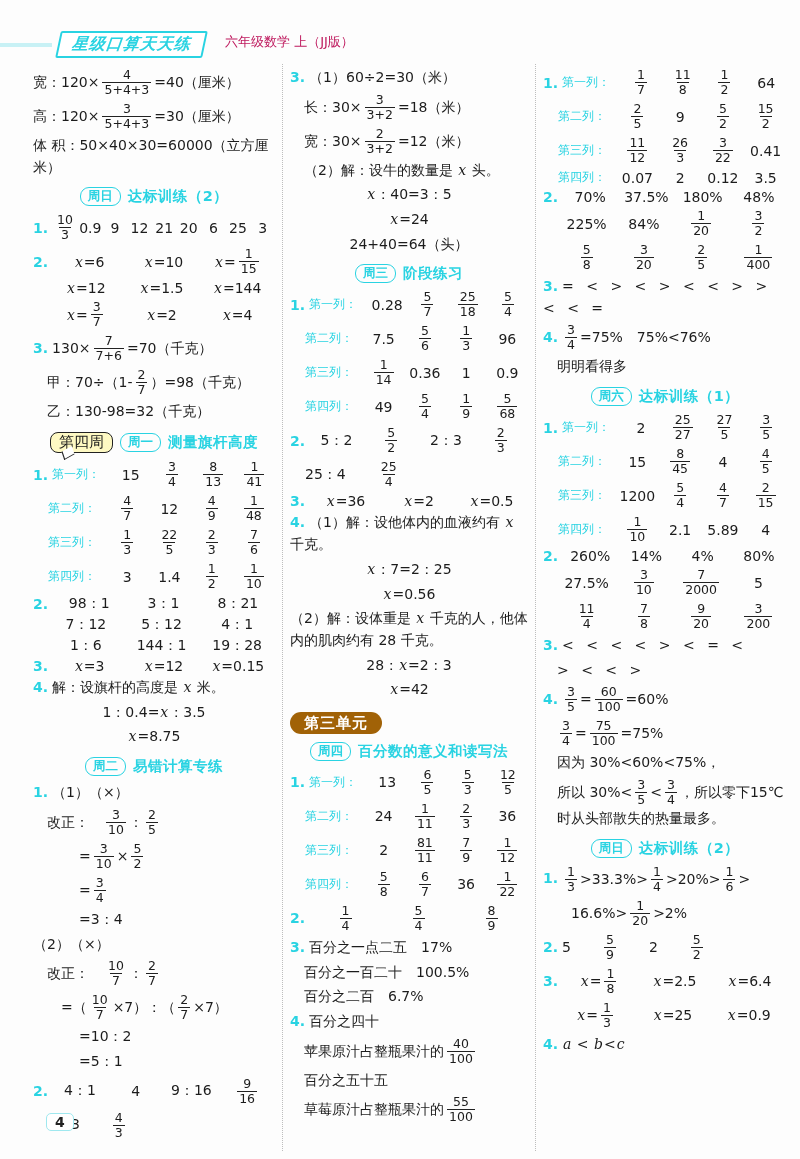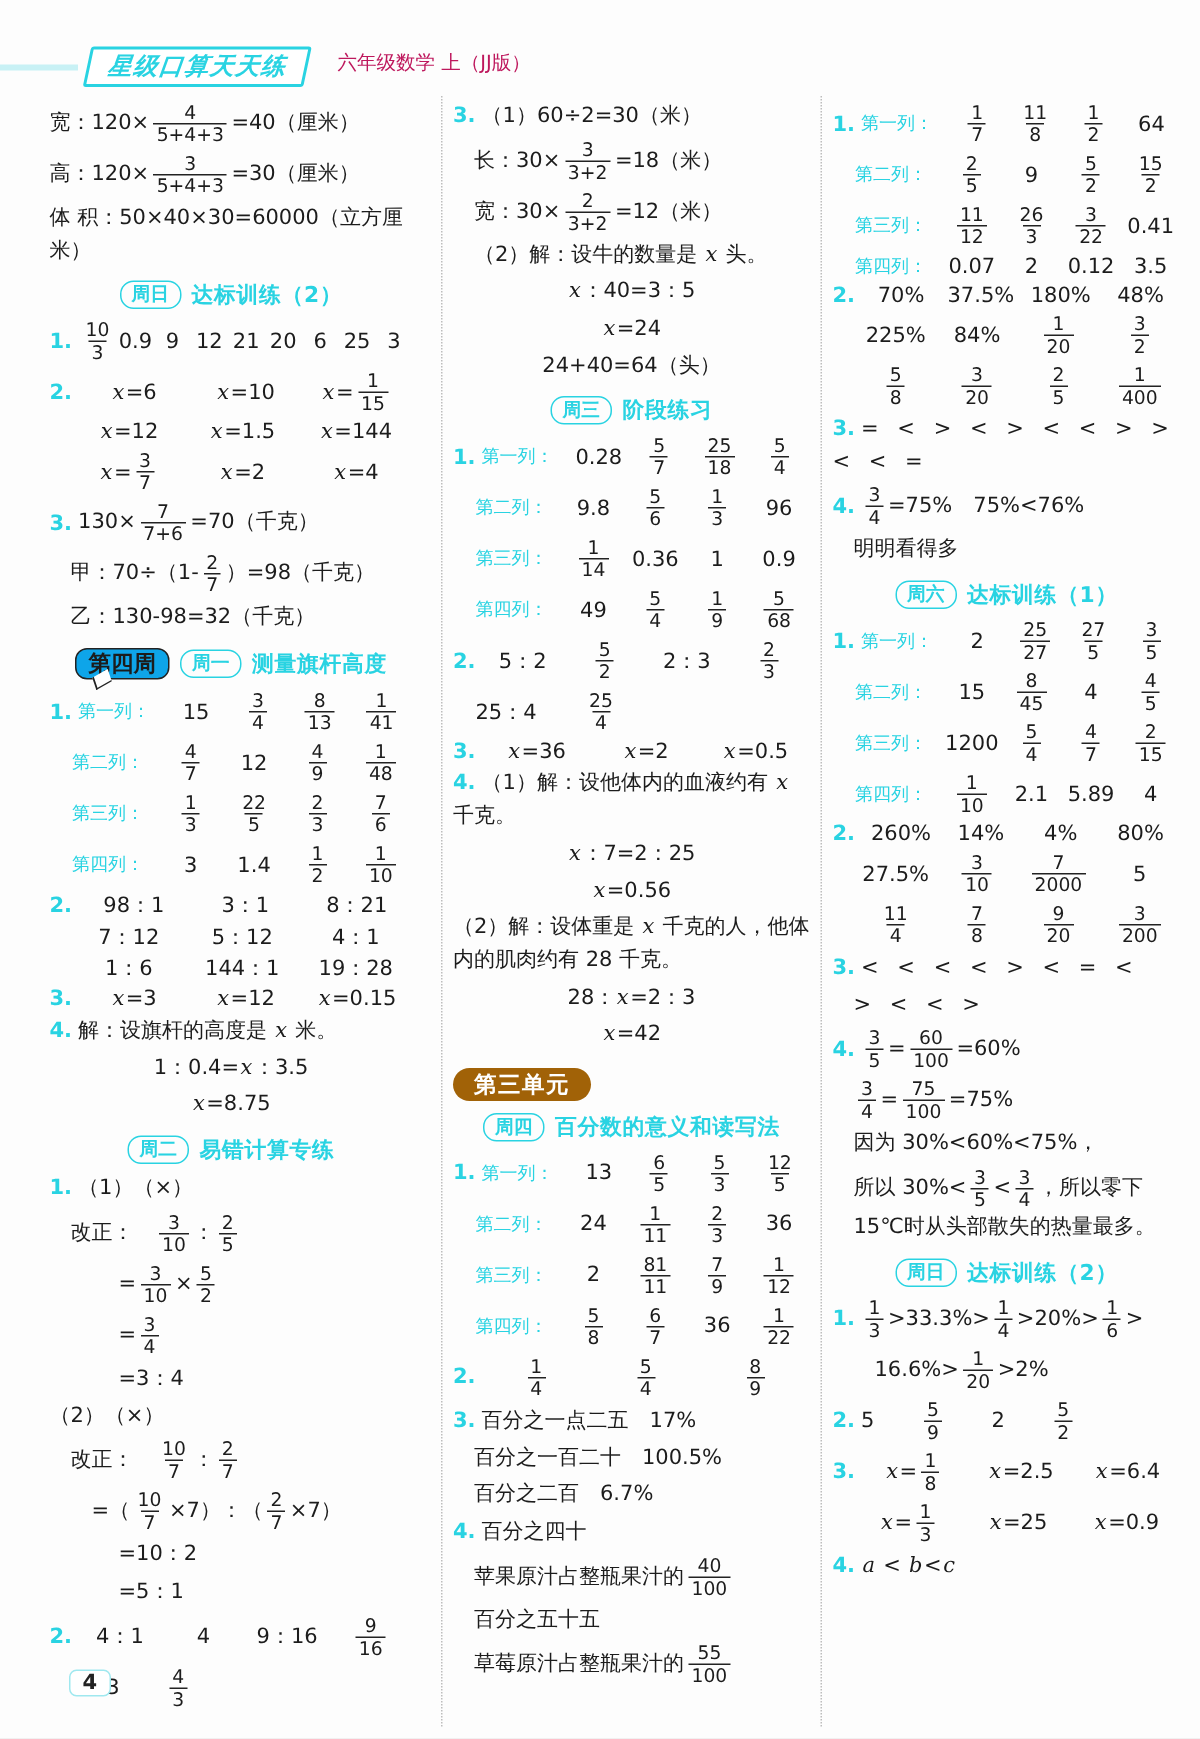--- a/index.html
+++ b/index.html
@@ -10,21 +10,21 @@
   .hdr-line{position:absolute;top:13px;left:0;width:52px;height:4px;background:#c8f1f5;}
   .series-badge{position:absolute;left:58px;top:1px;border:2px solid #29d3e2;background:#fff;
         padding:1px 12px;transform:skewX(-12deg);border-radius:2px;}
   .series-badge .inner{display:inline-block;transform:skewX(6deg);font-style:italic;font-weight:bold;
         color:#29d3e2;font-size:16px;letter-spacing:1px;}
   .volume{position:absolute;left:225px;top:3px;font-weight:normal;font-size:13px;color:#be185d;}
   
   .columns{position:absolute;top:64px;left:26px;right:6px;bottom:8px;display:flex;}
   .col{overflow:hidden;padding:0 7px;}
   .col-0{width:242px;flex:none;}
-  .col-1{width:238px;flex:none;margin-left:12px;}
+  .col-1{width:238px;flex:none;}
   .col-2{flex:1;}
   .col + .col{border-left:1px dotted #bdbdbd;}
   
   .line{margin:3px 0;line-height:1.55;font-size:14px;}
   .num{color:#29d3e2;font-weight:bold;margin-right:4px;font-size:14px;}
   .numsp{display:inline-block;width:15px;}
   .center{text-align:center;}
   .ind1{padding-left:14px;}
   .ind2{padding-left:28px;}
   .ind3{padding-left:46px;}
@@ -36,22 +36,22 @@
   .fr .d{border-top:1.3px solid #222;padding:0 2px;}
   .v{font-family:"DejaVu Serif","Liberation Serif",serif;font-style:italic;padding:0 1px;}
   
   .row{display:flex;align-items:center;margin:3px 0;font-size:14px;}
   .row .num{flex:none;}
   .lbl{color:#29d3e2;font-weight:normal;font-size:12px;width:58px;flex:none;}
   .cell{flex:1;display:flex;align-items:center;justify-content:center;white-space:nowrap;}
   .row.tight .cell{flex:0 0 auto;margin-right:30px;align-items:center;}
   
   .heading{display:flex;align-items:center;justify-content:center;gap:7px;margin:9px 0 6px;white-space:nowrap;}
-  .wk{position:relative;border:1.8px solid #222;border-radius:8px;background:#0ea5e9;
-      padding:0 8px;font-weight:bold;font-size:15px;}
+  .wk{position:relative;border:1.8px solid #222;border-radius:8px;background:#fef9c3;
+      padding:0 8px;font-weight:normal;font-size:15px;}
   .wk:after{content:"";position:absolute;left:12px;bottom:-6px;width:9px;height:9px;background:#fff;
       border-right:1.8px solid #222;border-bottom:1.8px solid #222;transform:skewX(-20deg) rotate(55deg);}
   .day{border:1.6px solid #29d3e2;border-radius:9px;color:#29d3e2;padding:0 7px;
       font-weight:bold;font-size:12.5px;}
   .ttl{color:#29d3e2;font-weight:bold;font-size:14.5px;letter-spacing:.5px;}
   .unit{margin:12px 0 4px;}
   .unit-badge{background:#a16207;color:#fff;font-weight:bold;border-radius:14px;
       padding:2px 14px;font-size:15px;letter-spacing:1px;}
   
   .pageno{position:absolute;left:46px;bottom:28px;border:1.6px solid #9fe8ef;border-radius:5px;
@@ -450,21 +450,21 @@
             <span class="fr">
               <span class="n">5</span>
               <span class="d">4</span>
             </span>
           </span>
         </div>
         <div class="row">
           <span class="numsp"></span>
           <span class="lbl">第二列：</span>
           <span class="cell">
-            <span>9.8</span>
+            <span>7.5</span>
           </span>
           <span class="cell">
             <span class="fr">
               <span class="n">5</span>
               <span class="d">6</span>
             </span>
           </span>
           <span class="cell">
             <span class="fr">
               <span class="n">1</span>

